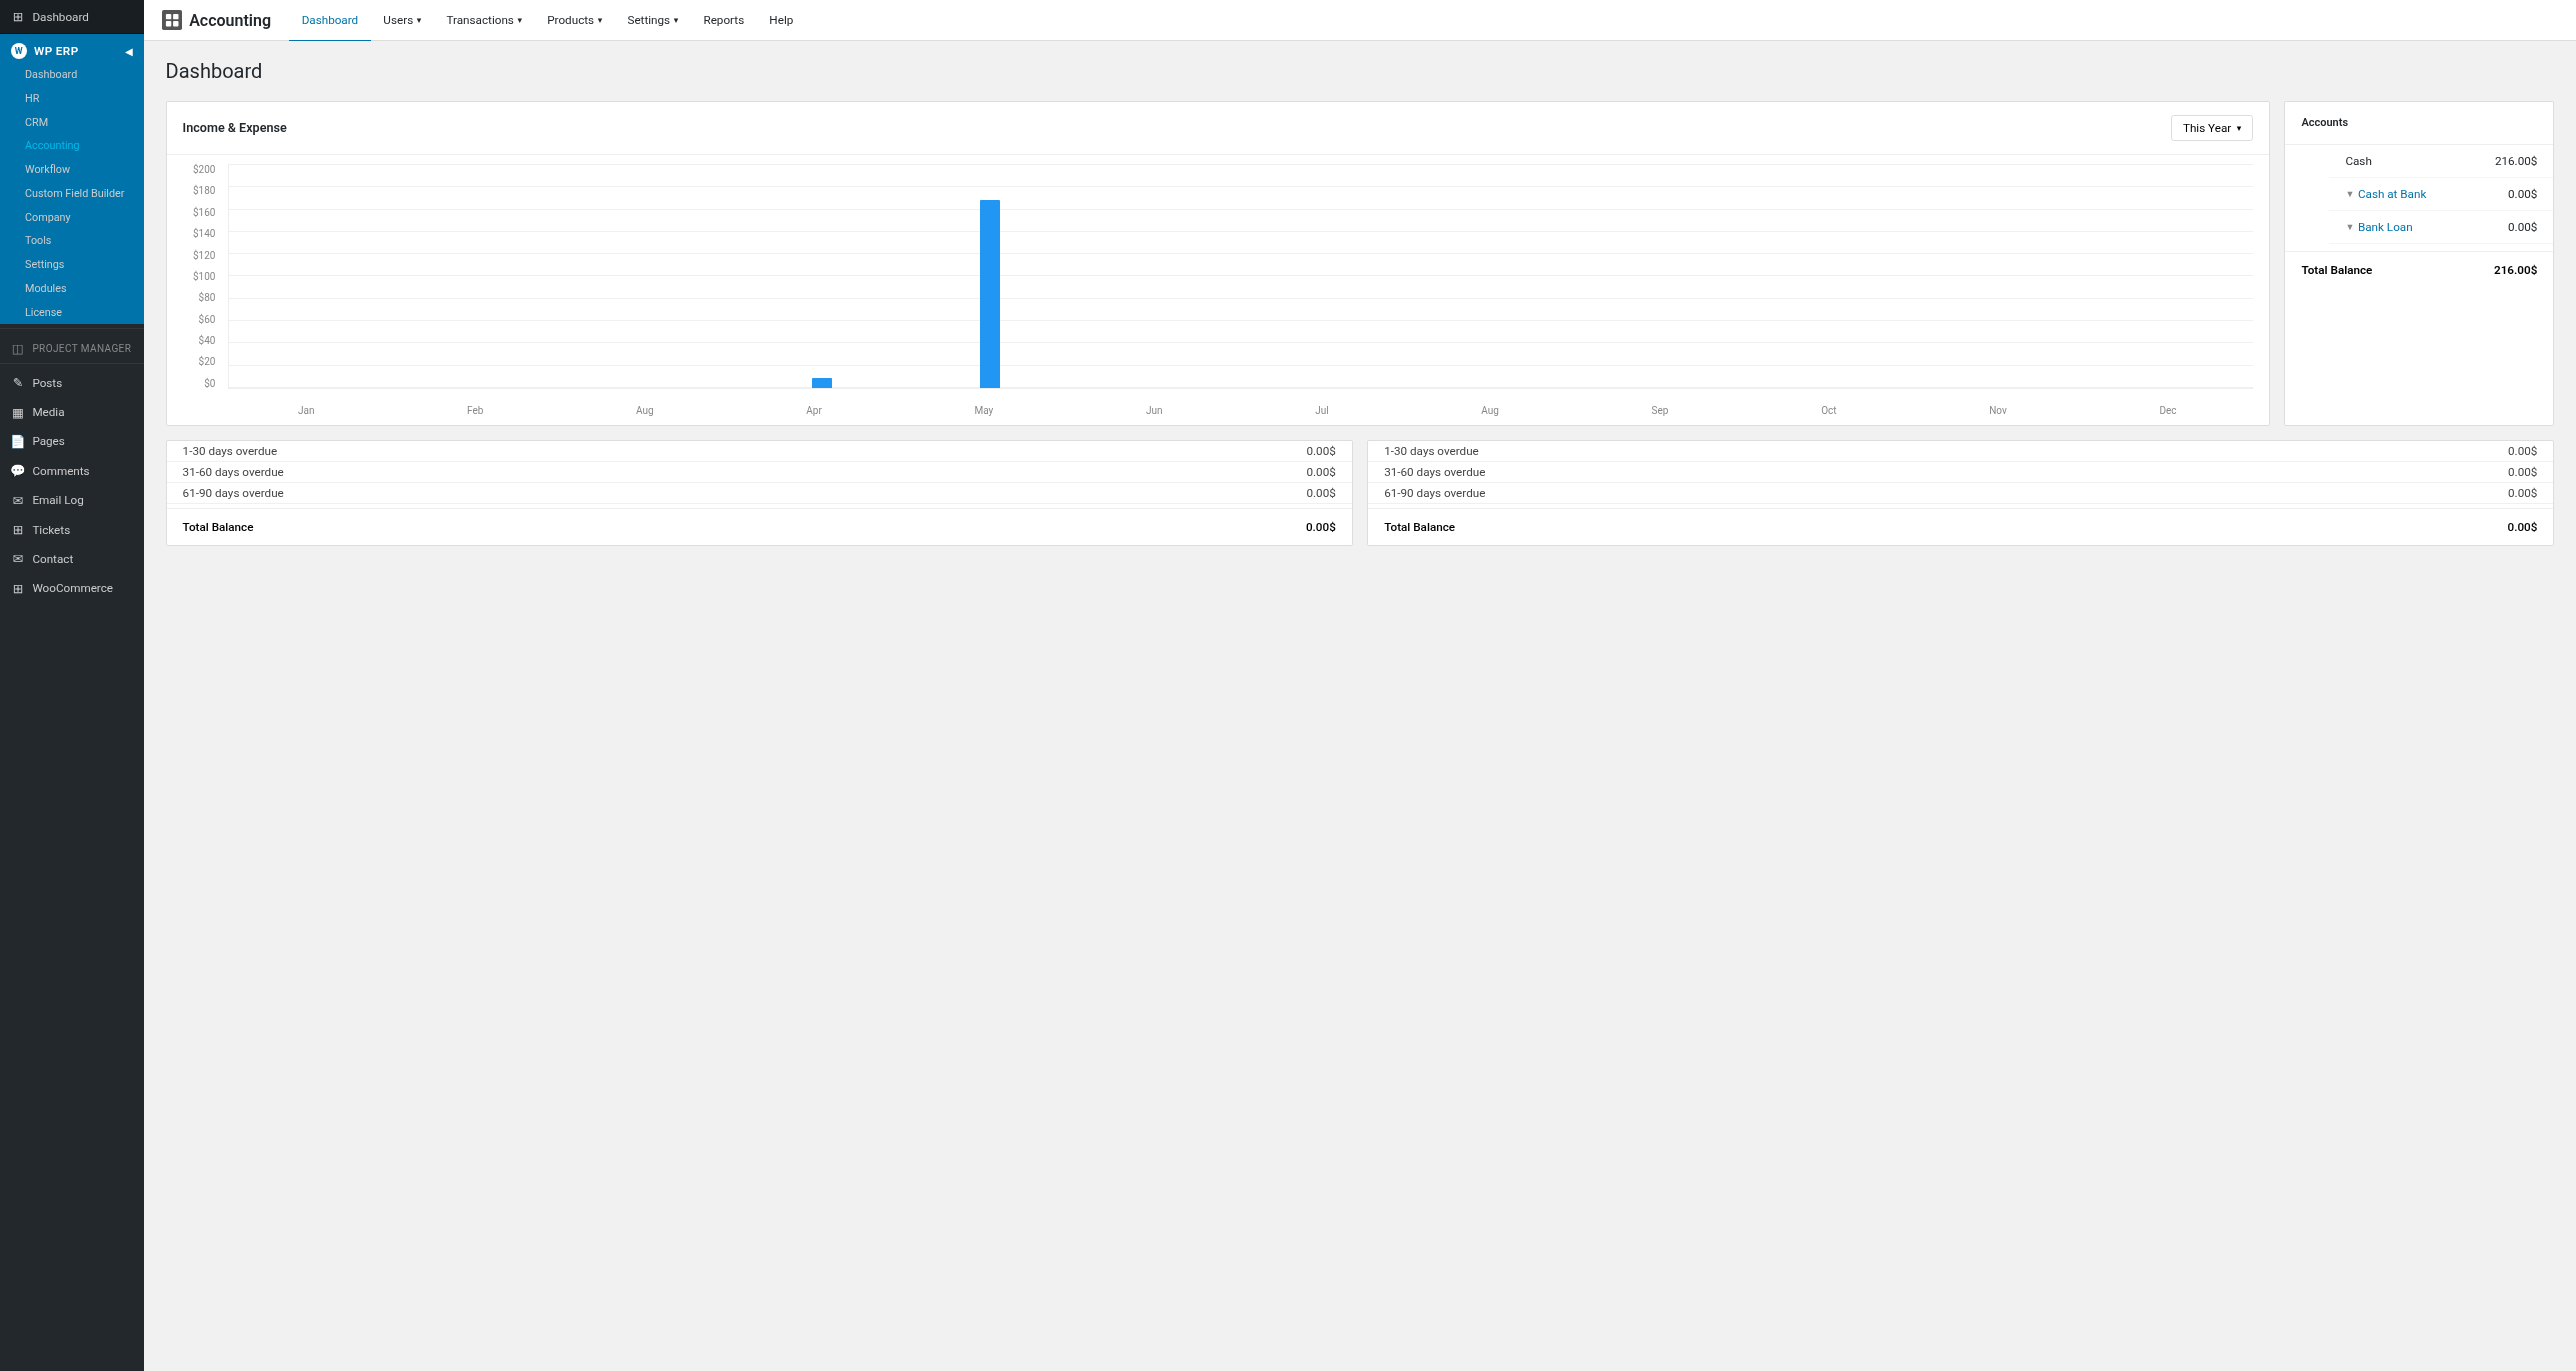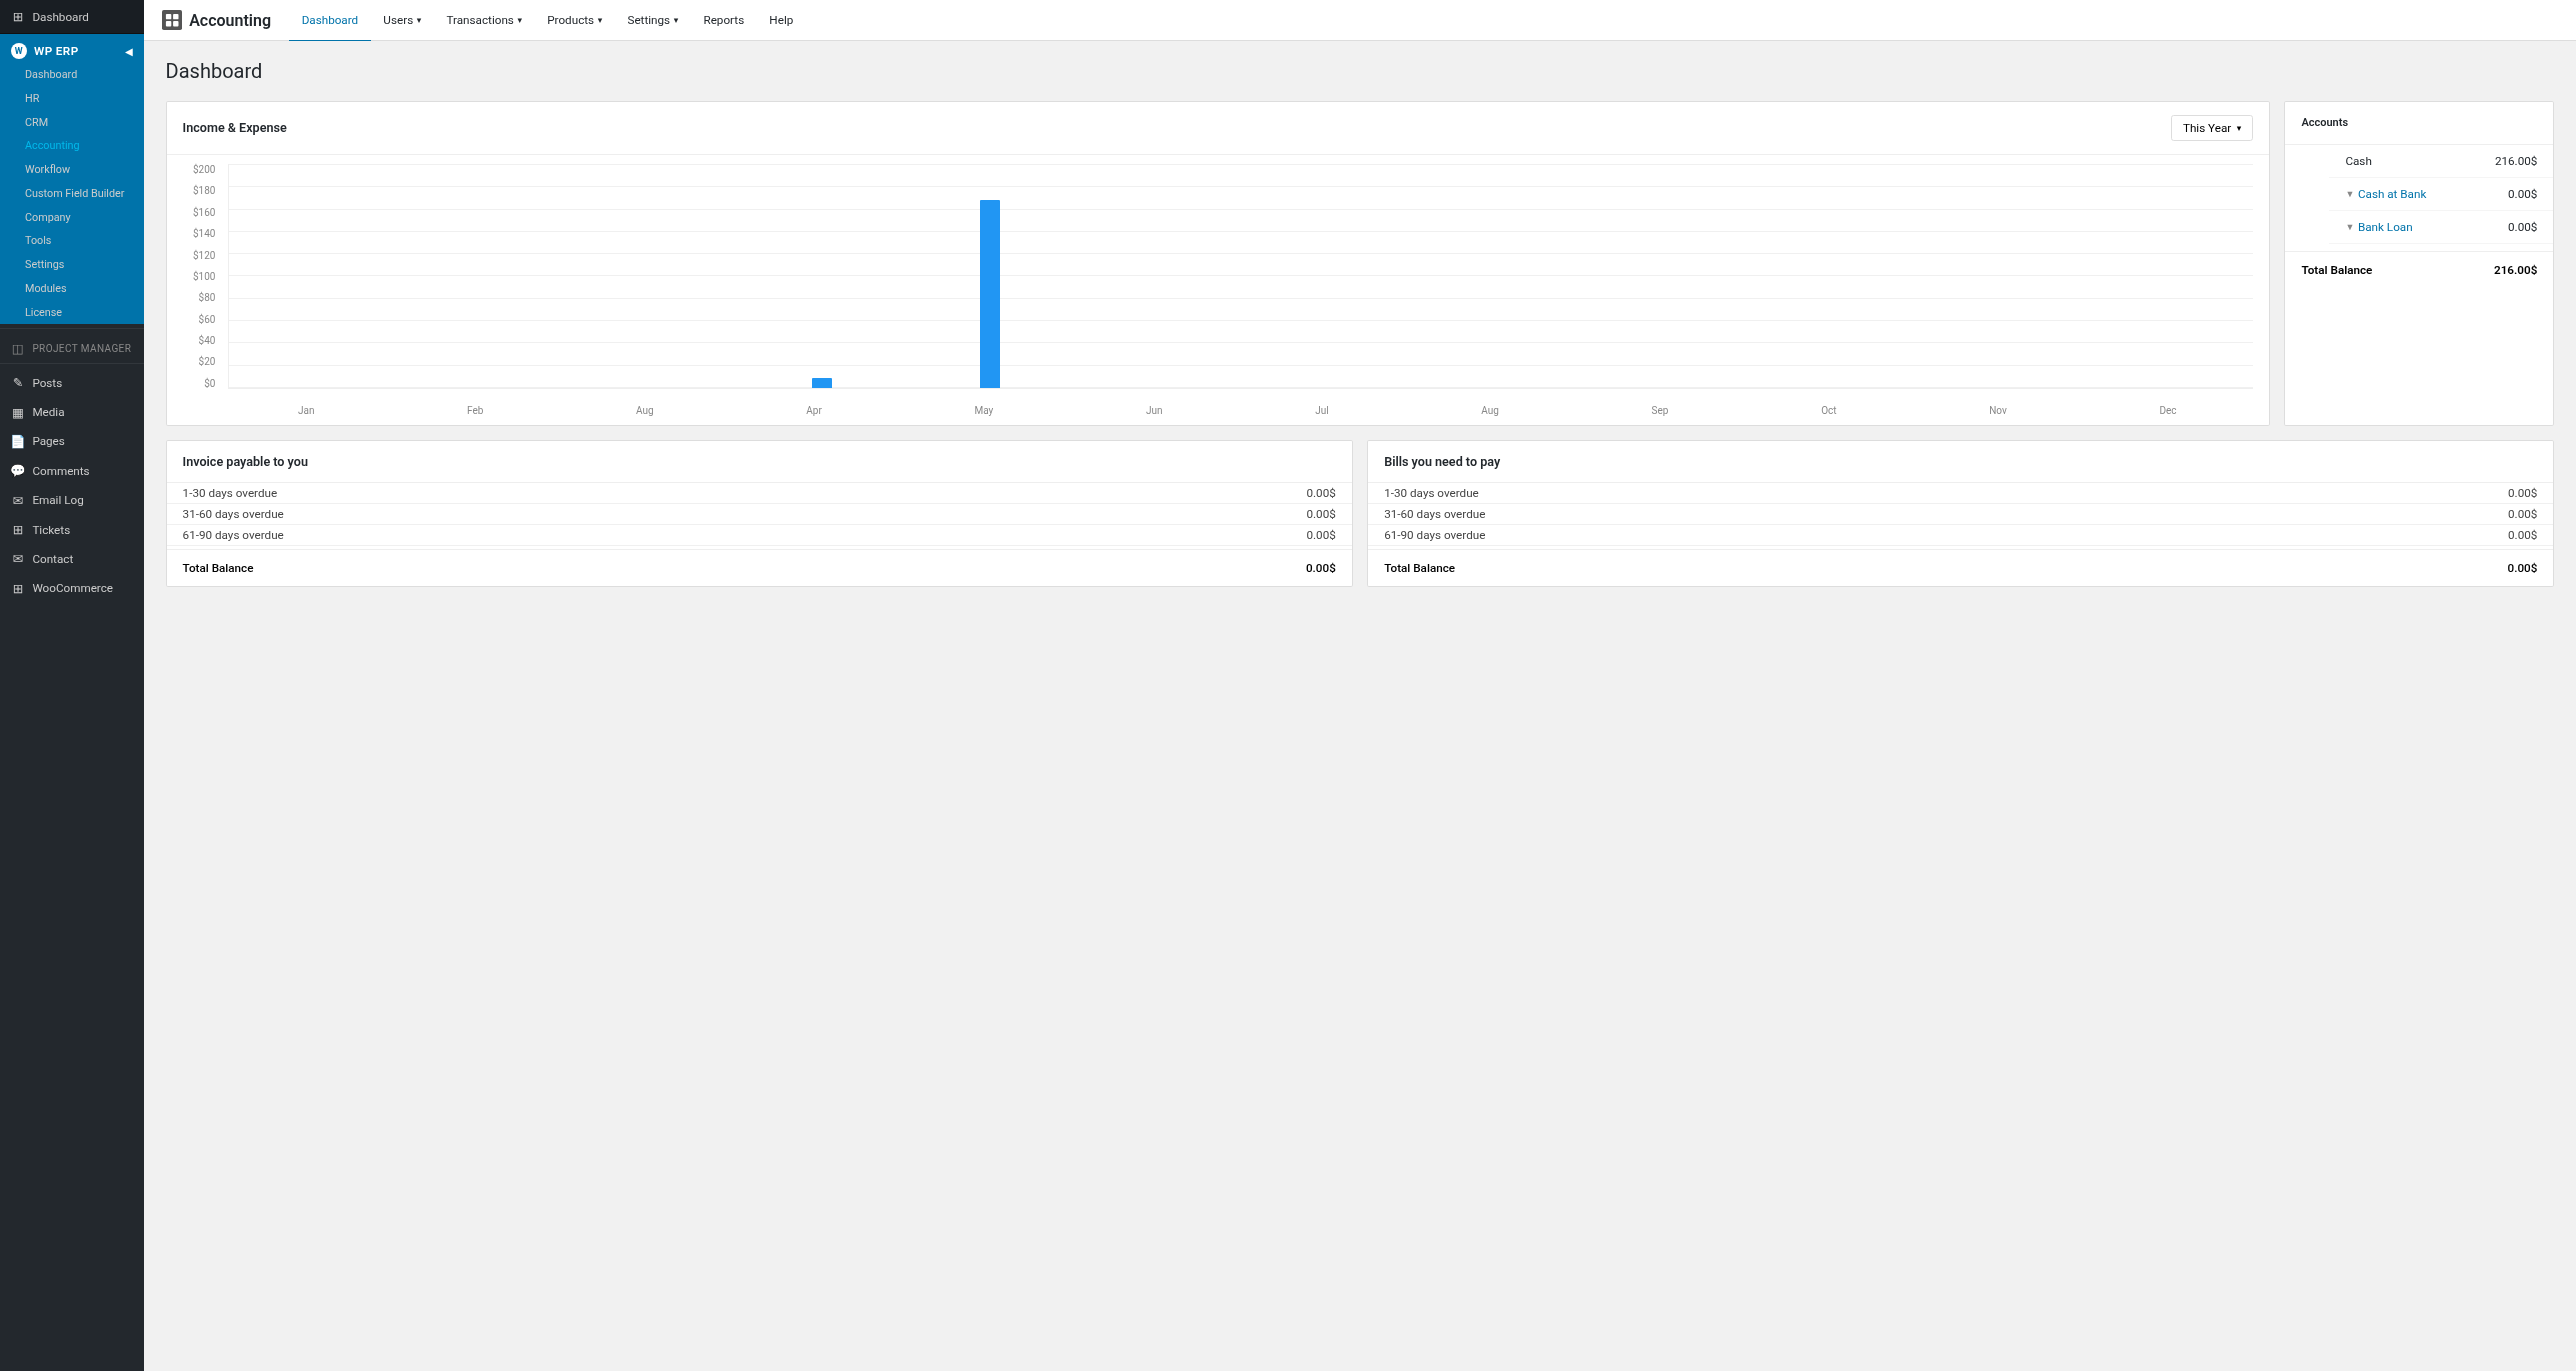--- a/index.html
+++ b/index.html
@@ -276,41 +276,39 @@
         <div class="total-balance-row">
           <span>Total Balance</span>
           <span>216.00$</span>
         </div>
       </div>
     </div>
 
     <div class="bottom-grid">
 
       <div class="invoice-card">
-        <div class="invoice-title">Invoice payable to you</div>
         <div class="invoice-row">
           <span>1-30 days overdue</span>
           <span>0.00$</span>
         </div>
         <div class="invoice-row">
           <span>31-60 days overdue</span>
           <span>0.00$</span>
         </div>
         <div class="invoice-row">
           <span>61-90 days overdue</span>
           <span>0.00$</span>
         </div>
         <div class="total-row">
           <span>Total Balance</span>
           <span>0.00$</span>
         </div>
       </div>
 
       <div class="invoice-card">
-        <div class="invoice-title">Bills you need to pay</div>
         <div class="invoice-row">
           <span>1-30 days overdue</span>
           <span>0.00$</span>
         </div>
         <div class="invoice-row">
           <span>31-60 days overdue</span>
           <span>0.00$</span>
         </div>
         <div class="invoice-row">
           <span>61-90 days overdue</span>

